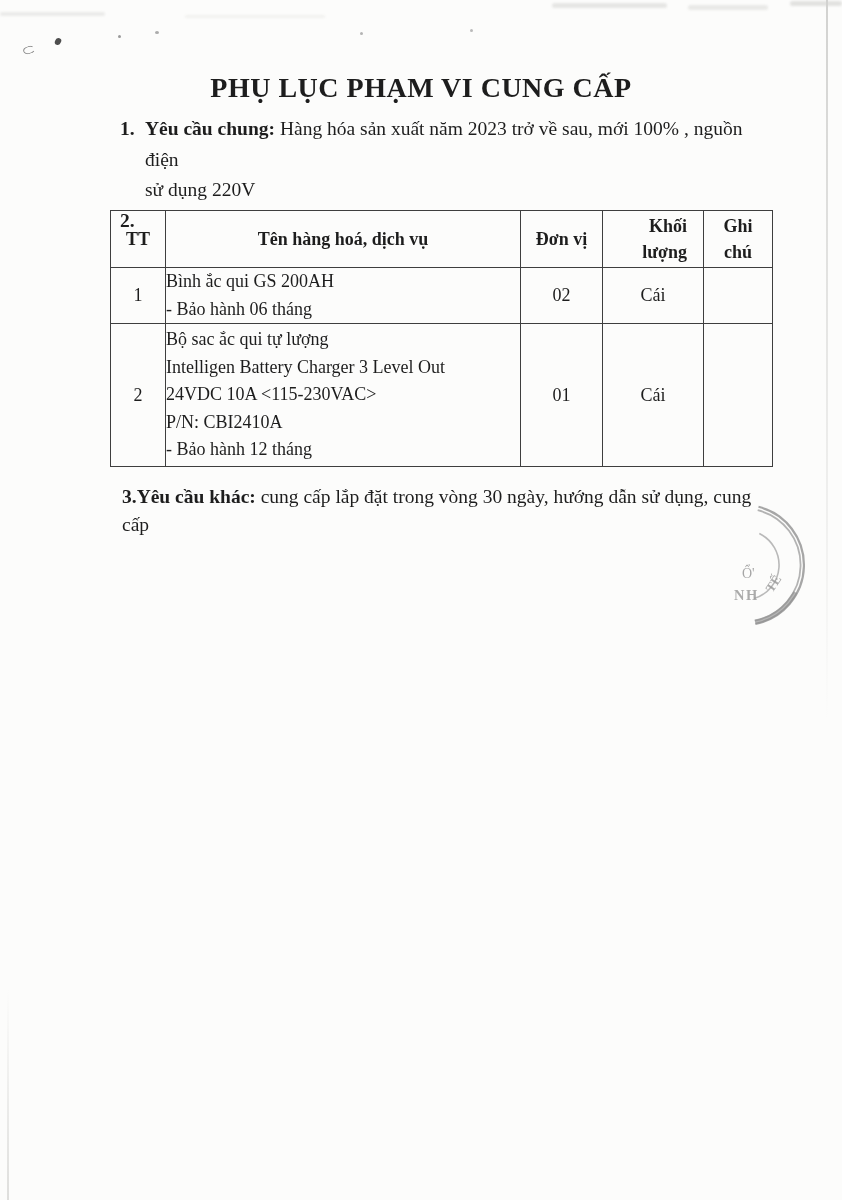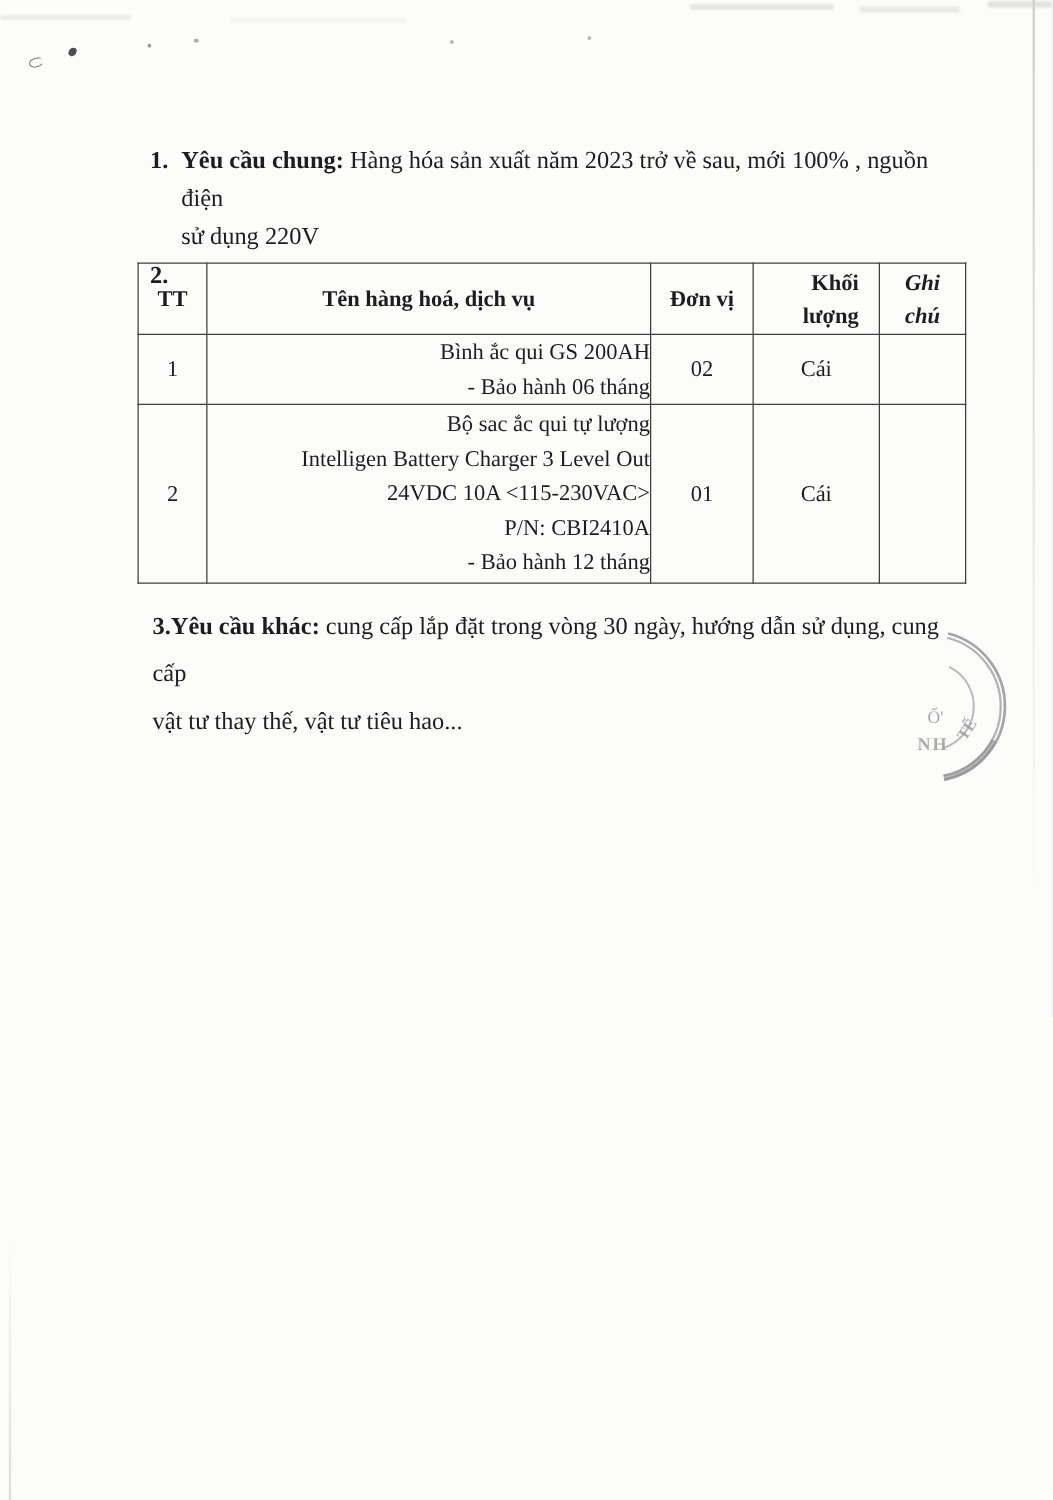--- a/index.html
+++ b/index.html
@@ -50,33 +50,33 @@
   }
   .spec-table th, .spec-table td {
     border: 1.6px solid #3e3e3e;
     padding: 0;
     vertical-align: middle;
     font-weight: normal;
   }
   .spec-table th { font-weight: bold; text-align: center; line-height: 26px; }
   .th-stack { margin: 0 auto; }
   .th-qty { width: 68px; text-align: right; }
-  .th-note { width: 46px; font-style: italic; }
+  .th-note { width: 46px; }
   .cell-center { text-align: center; }
   .cell-name { text-align: left; padding-left: 11px; line-height: 27.5px; }
-  .name-line { display: block; text-align: right; }
+  .name-line { display: block; }
 
   
   .note3 {
     position: absolute;
     top: 483px;
     left: 122px;
     width: 660px;
     font-size: 19.5px;
-    line-height: 38px;
+    line-height: 28px;
   }
 
   
   .stamp-box {
     position: absolute;
     left: 668px;
     top: 486px;
     width: 170px;
     height: 170px;
   }
@@ -121,20 +121,21 @@
   <div class="art smudge sm5"></div>
   <div class="art speck sp1"></div>
   <div class="art speck sp2"></div>
   <div class="art speck sp3"></div>
   <div class="art speck sp4"></div>
   <div class="art speck sp5"></div>
   <div class="art speck sp6"></div>
   <div class="art vline-right"></div>
   <div class="art vline-left"></div>
 
+  <div class="doc-title">PHỤ LỤC PHẠM VI CUNG CẤP</div>
 
   <div class="req-list">
     <div class="list-item">
       <span class="item-num">1.</span>
       <div class="item-text">
         <span class="b">Yêu cầu chung:</span>
         <span>Hàng hóa sản xuất năm 2023 trở về sau, mới 100% , nguồn điện</span><br>
         <span>sử dụng 220V</span>
       </div>
     </div>
@@ -185,21 +186,20 @@
       <td class="cell-center">01</td>
       <td class="cell-center">Cái</td>
       <td class="cell-center"></td>
     </tr>
   </tbody>
     </table>
 
   <div class="note3">
     <span class="b">3.Yêu cầu khác:</span>
     <span>cung cấp lắp đặt trong vòng 30 ngày, hướng dẫn sử dụng, cung cấp</span><br>
-    <span>vật tư thay thế, vật tư tiêu hao...</span>
   </div>
 
   <div class="stamp-box">
     <svg width="170" height="170" viewBox="0 0 170 170">
       <path d="M 90.5 20.8 A 60 60 0 0 1 87.4 137.9" fill="none" stroke="#9c9c9c" stroke-width="2.2" opacity="0.9"></path>
       <path d="M 89.7 24.2 A 56.5 56.5 0 0 1 86.8 134.5" fill="none" stroke="#a6a6a6" stroke-width="1.8" opacity="0.85"></path>
       <path d="M 127.4 106.3 A 58.2 58.2 0 0 1 87.1 136.1" fill="none" stroke="#8f8f8f" stroke-width="4.5" opacity="0.65"></path>
       <path d="M 91.3 47.5 A 35 35 0 0 1 86.2 112.5" fill="none" stroke="#b1b1b1" stroke-width="1.6" opacity="0.9"></path>
       <text class="stamp-frag" x="74" y="92" font-size="14" opacity="0.85">Ổ'</text>
       <text class="stamp-frag" x="66" y="114" font-size="14.5" font-weight="bold" letter-spacing="1.5" opacity="0.8">NH</text>

